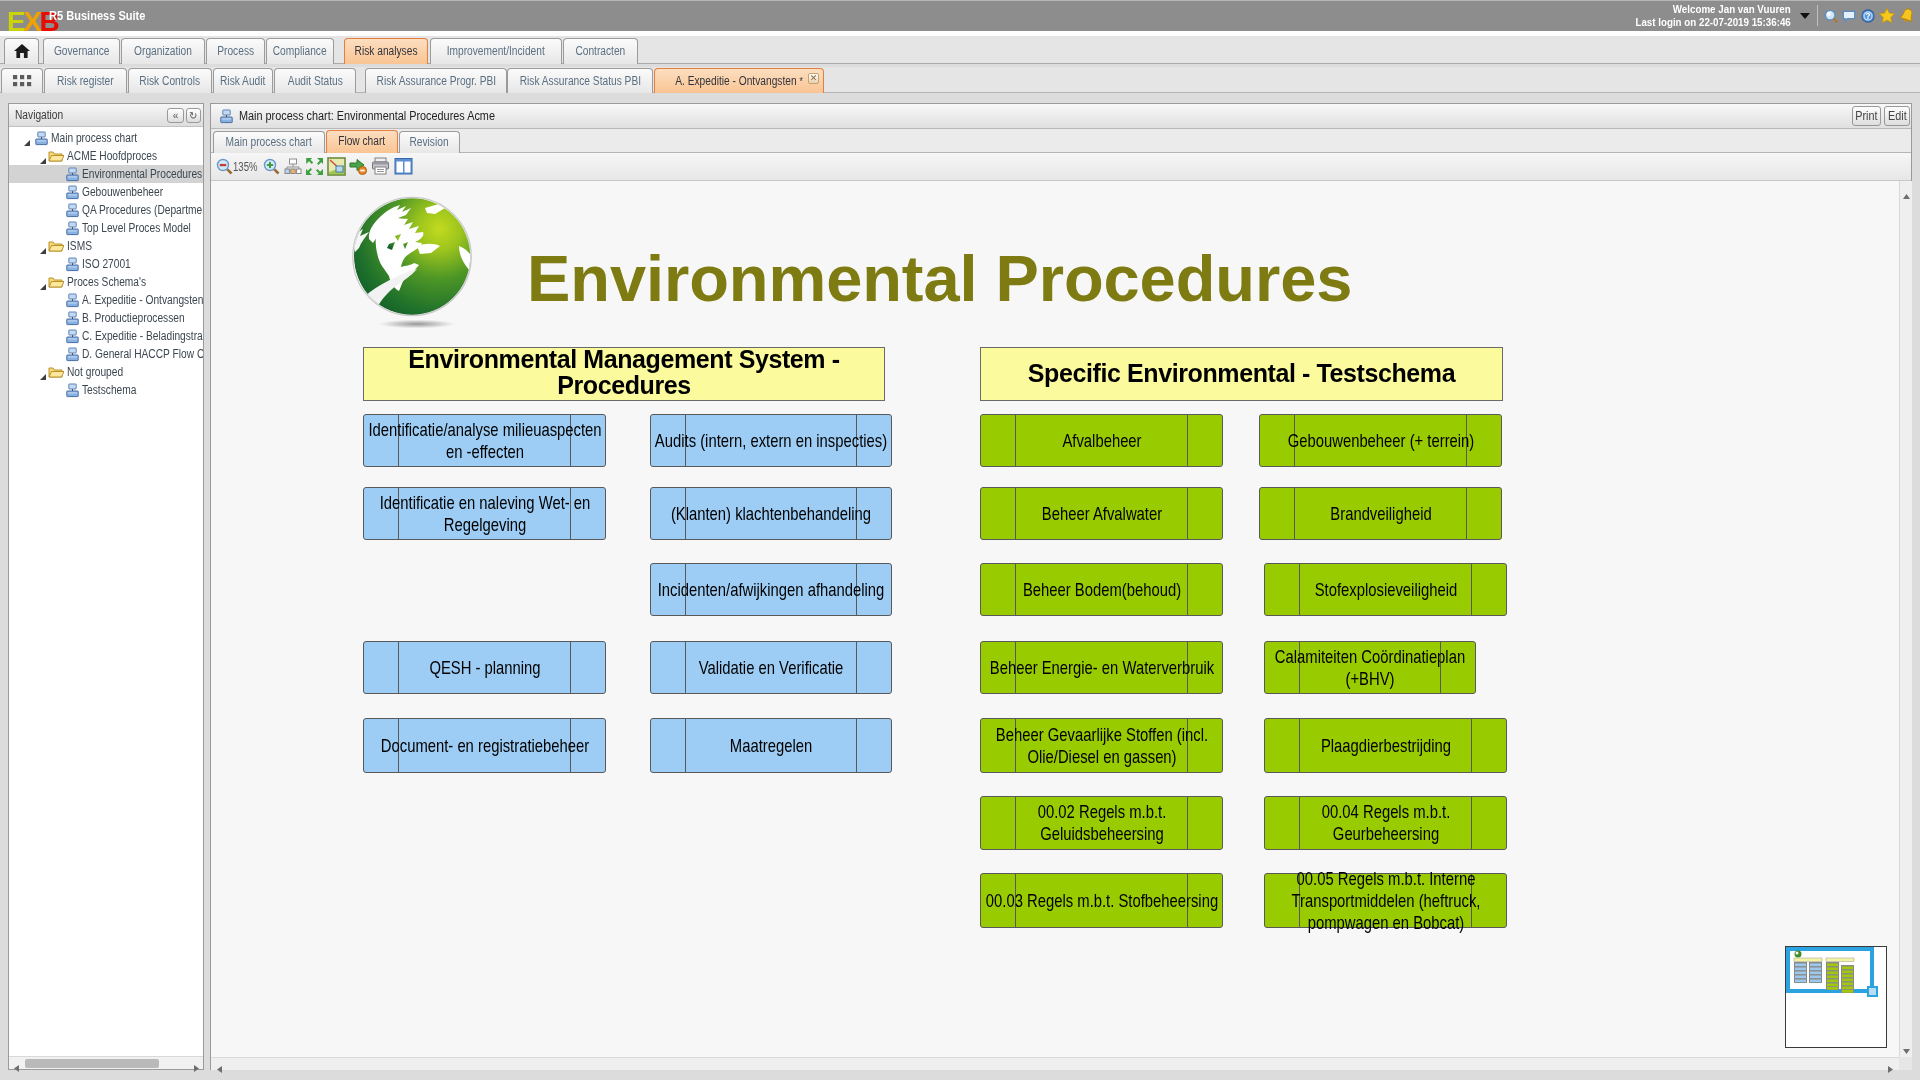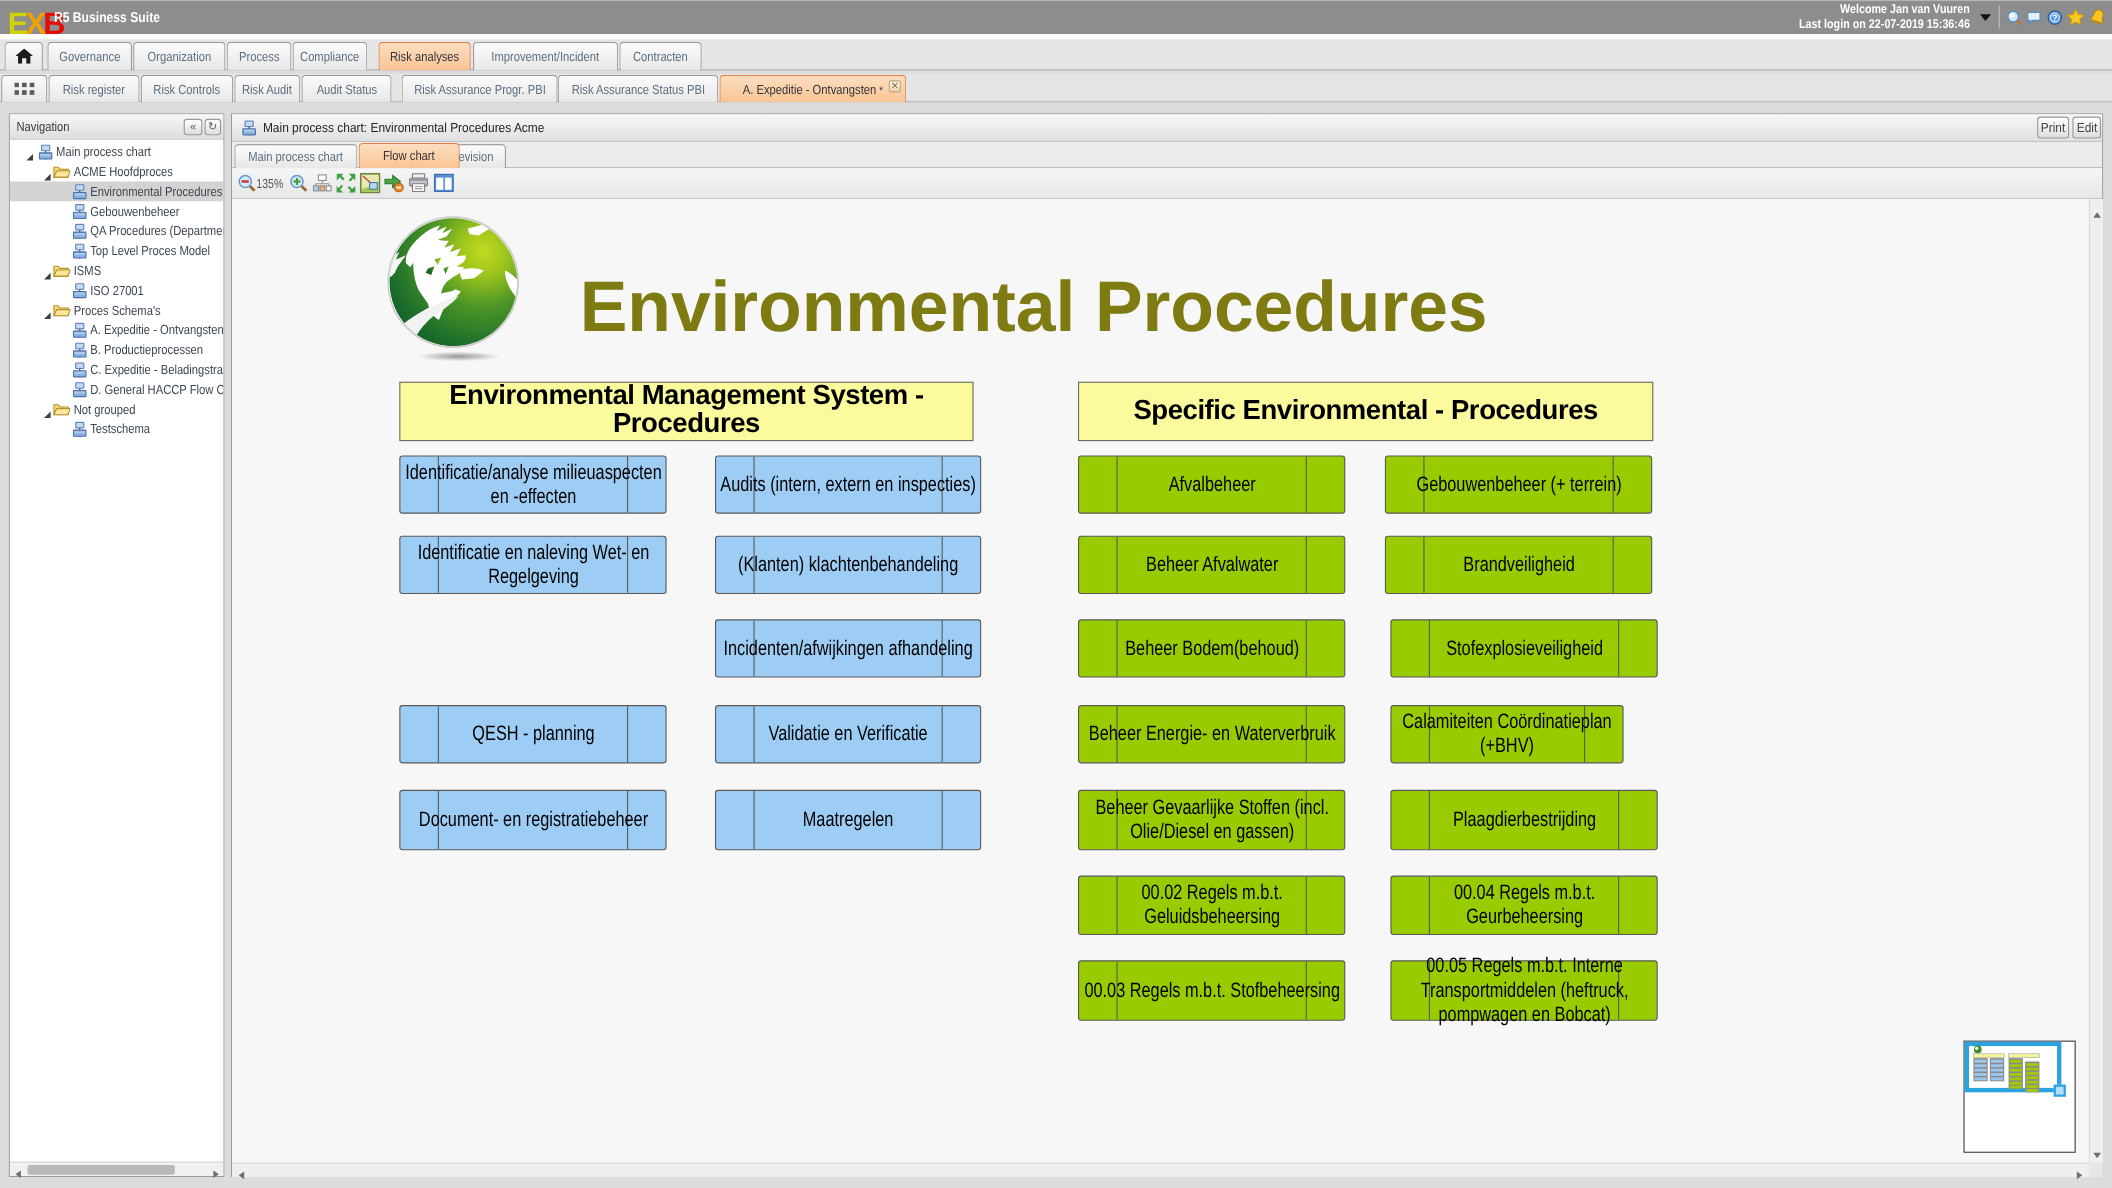--- a/index.html
+++ b/index.html
@@ -289,21 +289,21 @@
     <span class="btn" style="left:1673px;width:26px"><span class="sx" style="transform:scaleX(.9)">Edit</span></span>
   <span style="position:absolute;left:9px;top:5px"><svg width="13" height="15" viewBox="0 0 13 15">
           <line x1="6.5" y1="2" x2="6.5" y2="14" stroke="#333" stroke-width="1"></line>
           <rect x="2.8" y="1" width="7.4" height="5" rx="0.5" fill="#c3d9f3" stroke="#5f83b8"></rect>
           <rect x="0.8" y="8" width="11.4" height="5.6" rx="0.5" fill="#89b2e2" stroke="#4a6fa5"></rect>
           <rect x="1.8" y="9" width="9.4" height="1.8" fill="#b5d0ee" opacity="0.8"></rect>
         </svg></span>
     </div>
   <div id="mtabs" class="abs">
       <div class="tab" style="left: 2px; width: 112px;"><span class="sx">Main process chart</span></div>
-      <div class="tab sel" style="left: 115px; width: 92px;"><span class="sx">Flow chart</span></div>
+      <div class="tab sel" style="left: 115px; width: 72px;"><span class="sx">Flow chart</span></div>
       <div class="tab" style="left: 188px; width: 61px;"><span class="sx">Revision</span></div>
     </div>
   <div id="mtoolbar" class="abs">
 <svg style="position:absolute;left:5px;top:5px" width="18" height="18" viewBox="0 0 18 18">
         <circle cx="7" cy="7" r="5.5" fill="#d6e9fb" stroke="#6898c8" stroke-width="1.4"></circle>
         <line x1="11.3" y1="11.3" x2="15.5" y2="15.5" stroke="#9a6a34" stroke-width="2.6"></line>
         <rect x="4" y="6.1" width="6" height="1.9" fill="#d8403a" stroke="#9c2a24" stroke-width=".4"></rect>
       </svg>
 <span style="position:absolute;left:22px;top:7px;font-size:12px;color:#555"><span style="display:inline-block;transform:scaleX(.8);transform-origin:left center">135%</span></span>
 <svg style="position:absolute;left:52px;top:5px" width="18" height="18" viewBox="0 0 18 18">
@@ -354,21 +354,21 @@
         <rect x="1" y="1.5" width="17" height="15.5" fill="#5a8fd4" stroke="#3a6aaa"></rect>
         <rect x="2.5" y="4.5" width="6.5" height="11" fill="#fff"></rect>
         <rect x="10.5" y="4.5" width="6" height="11" fill="#fff"></rect>
       </svg>
     </div>
   <div id="canvas" class="abs">
       <div class="ybox" style="left: 152px; top: 166px; width: 522px; height: 54px; line-height: 26px;">
         <div style="margin-top:-2px">Environmental Management System -<br>Procedures</div>
       </div>
       <div class="ybox" style="left: 769px; top: 166px; width: 523px; height: 54px; line-height: 26px;">
-        <div style="margin-top:12px">Specific Environmental - Procedures</div>
+        <div style="margin-top:12px">Specific Environmental - Testschema</div>
       </div>
       <div class="pbox blue" style="left: 152px; top: 233px; width: 243px; height: 53px;">
         <span class="il l1"></span>
         <span class="il l2"></span>
         <span class="tx">Identificatie/analyse milieuaspecten<br>en -effecten</span>
       </div>
       <div class="pbox blue" style="left: 152px; top: 306px; width: 243px; height: 53px;">
         <span class="il l1"></span>
         <span class="il l2"></span>
         <span class="tx">Identificatie en naleving Wet- en<br>Regelgeving</span>

